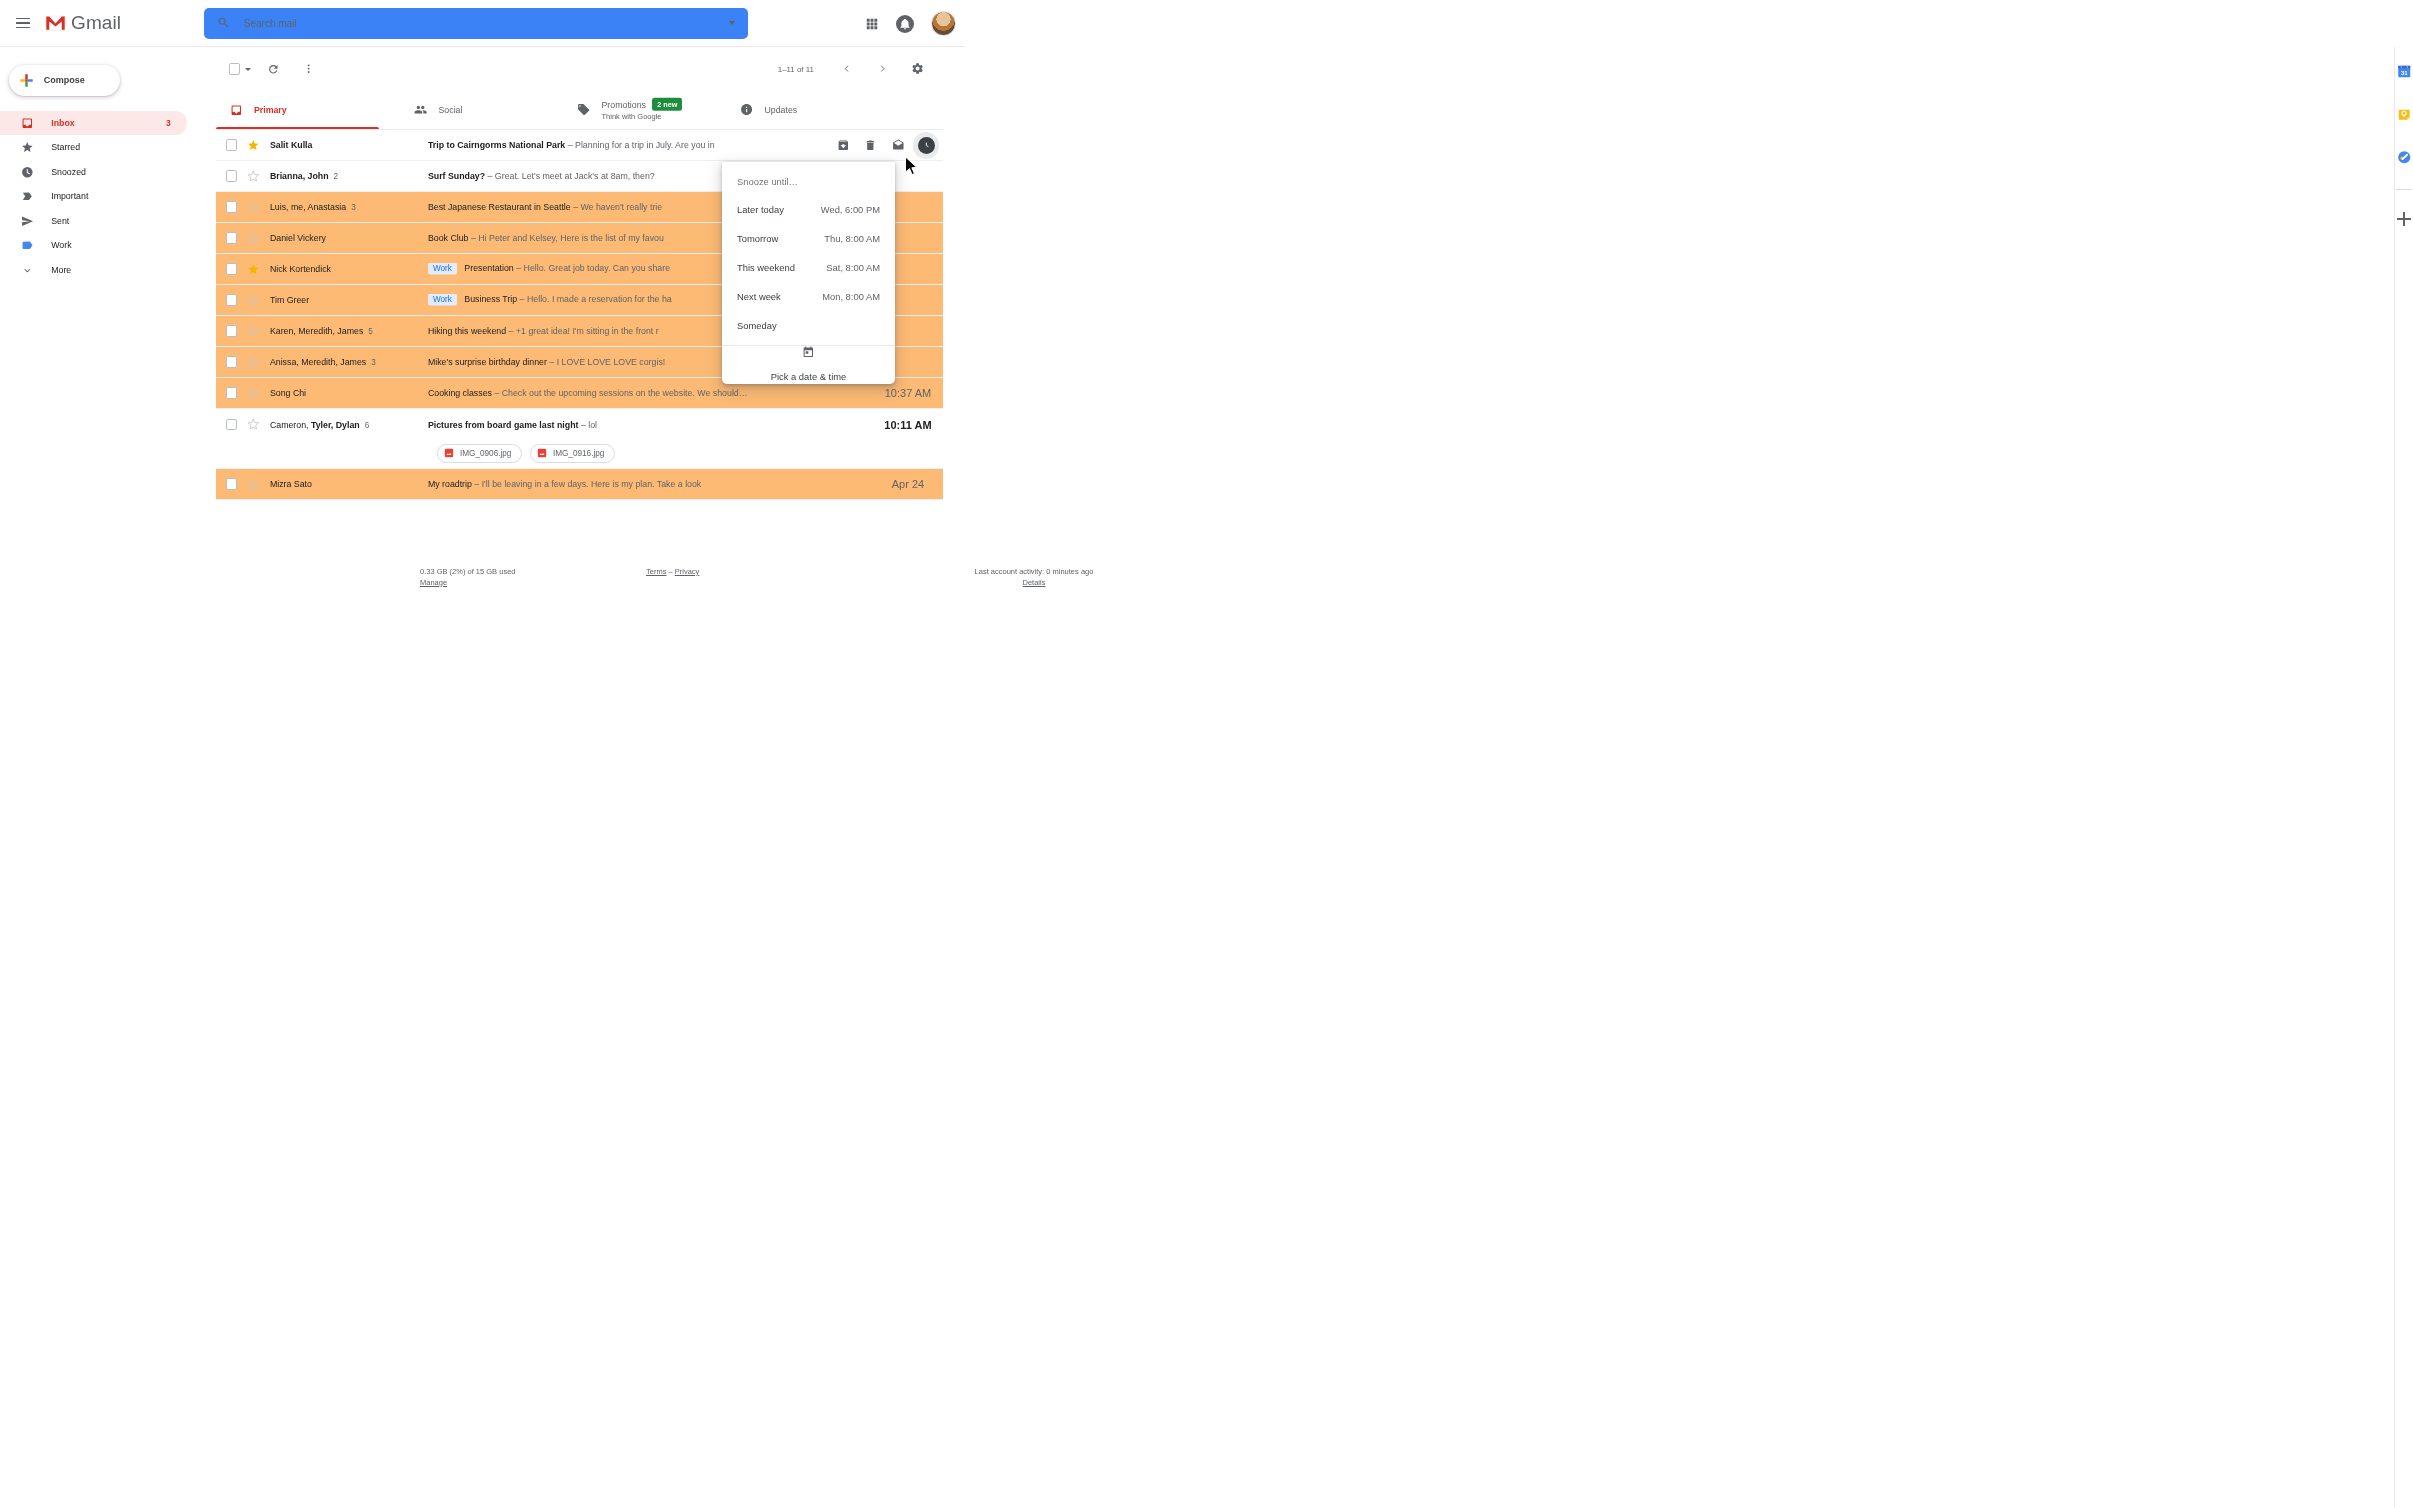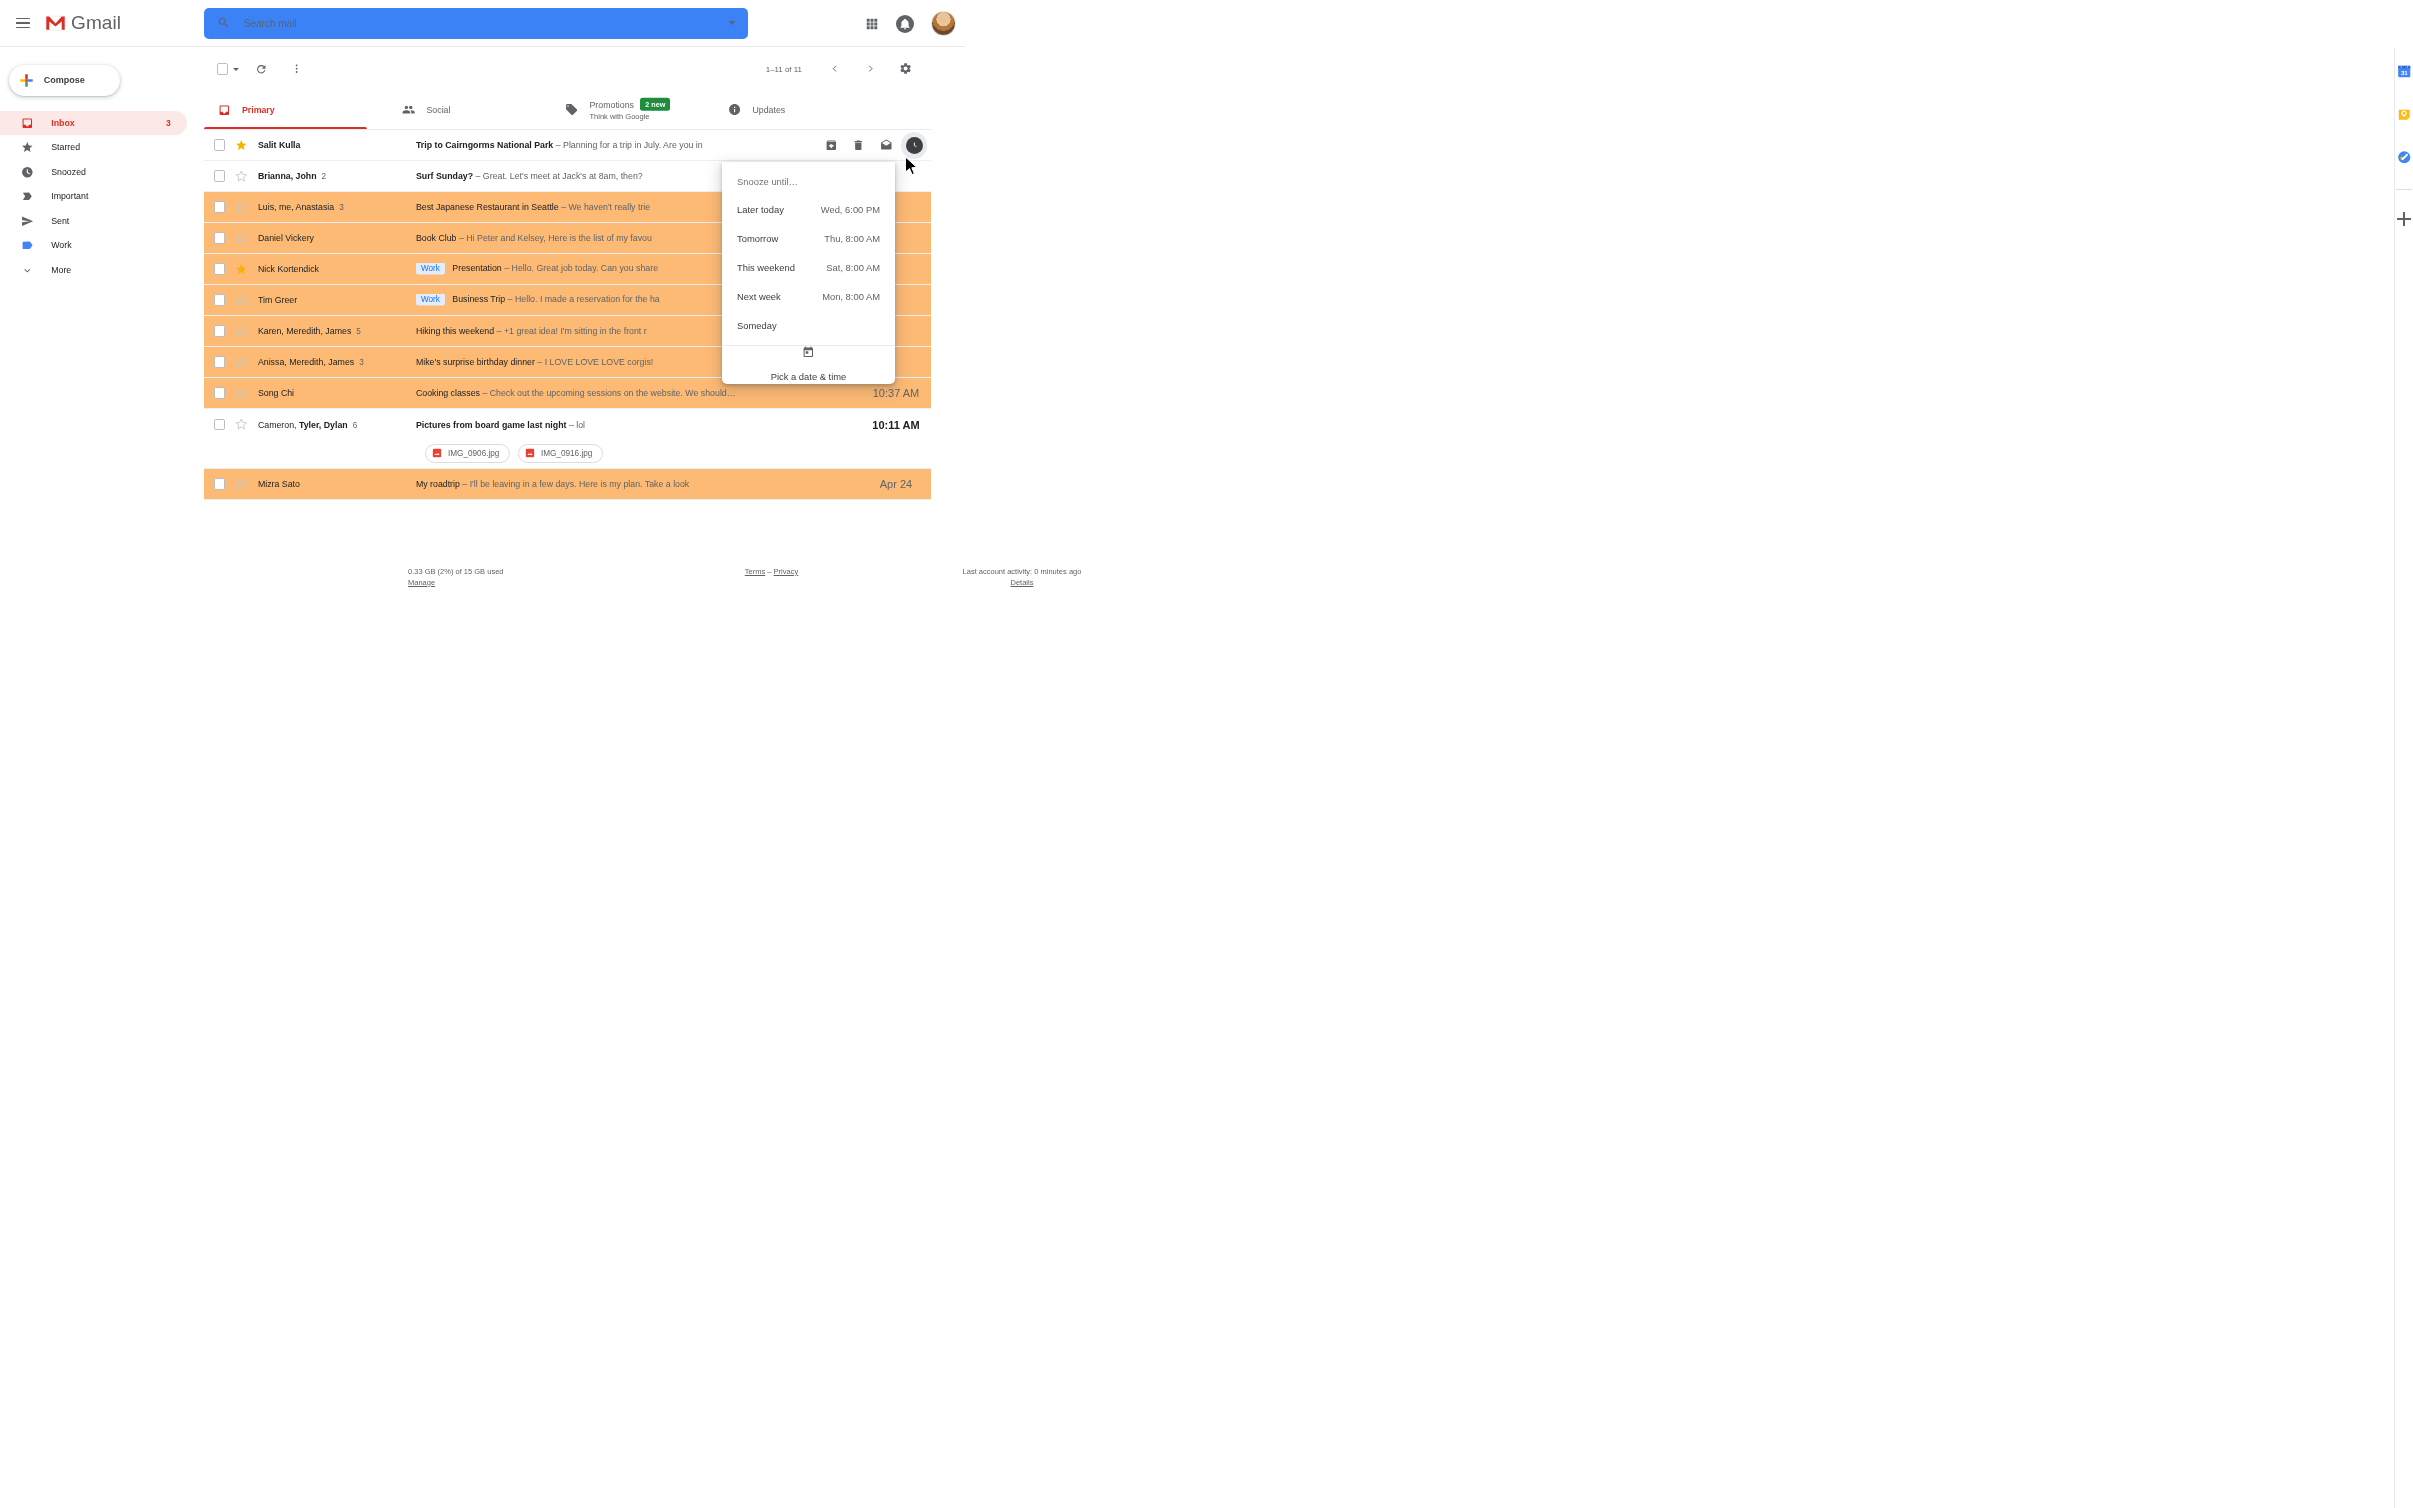--- a/index.html
+++ b/index.html
@@ -34,21 +34,21 @@
     border-radius:15.7px; box-shadow:0 0.6px 1.3px rgba(60,64,67,.3), 0 1.3px 3.8px 1.3px rgba(60,64,67,.15);
     display:flex; align-items:center; gap:10px; padding-left:10px; cursor:pointer;
     font-family:inherit; font-size:9px; font-weight:bold; color:#3c4043;}
   .nav-item { height:24.5px; width:187px; display:flex; align-items:center; gap:17.6px;
     padding-left:21px; font-size:8.8px; color:#202124; border-radius:0 12.6px 12.6px 0; cursor:pointer;}
   .nav-item .nlabel { flex:1; }
   .nav-item.active { background:#fce8e6; color:#d93025; font-weight:bold; }
   .nav-item .ncount { margin-right:16.3px; font-size:8.5px; font-weight:bold; }
 
   
-  .main { position:absolute; left:204px; top:47px; width:727px; }
+  .main { position:absolute; left:216px; top:47px; width:727px; }
   .toolbar { height:44px; display:flex; align-items:center; padding:0 11.3px 0 13.2px; }
   .cb { width:11.3px; height:11.3px; border:1.3px solid #b9bec3; border-radius:1.9px; background:#fff; cursor:pointer;}
   .tb-caret { width:0; height:0; border-left:3.1px solid transparent; border-right:3.1px solid transparent;
     border-top:3.8px solid #5f6368; margin-left:5px; cursor:pointer;}
   .tb-btn { width:28px; height:28px; border-radius:50%; display:flex; align-items:center; justify-content:center;
     cursor:pointer; margin-left:7.5px; background:transparent; border:none;}
   .toolbar .spacer { flex:1; }
   .pag { font-size:7.9px; color:#5f6368; margin-right:11.3px;}
   
   .tabs { display:flex; height:39px; border-bottom:0.6px solid #e8eaed; }
@@ -102,21 +102,21 @@
   .mi-pick { height:38px; display:flex; align-items:center; gap:12.6px; padding:0 16.3px;
     font-size:9.4px; color:#3c4043; cursor:pointer;flex-direction:column;}
 
   .cursor { position:absolute; left:903px; top:156px; z-index:60; pointer-events:none;}
 
   
   .footer { position:absolute; left:204px; top:520px; width:727px; display:flex;
     font-size:7.5px; color:#5f6368; line-height:10.7px;}
   .footer a { color:#5f6368; text-decoration:underline; cursor:pointer;}
   .f-left { width:226px; }
-  .f-center { flex:1; text-align:center; }
+  .f-center { flex:1; }
   .f-right { width:226px; text-align:center; }
 
   
   .addonbar { position:absolute; right:0; top:47px; bottom:0; width:19.5px; background:#fff;
     border-left:0.6px solid #e8eaed; display:flex; flex-direction:column; align-items:center; z-index:10;}
   .addon-btn { width:15px; height:15px; margin-top:28px; cursor:pointer; display:flex; align-items:center; justify-content:center;}
   .addon-btn.one { margin-top:16.3px; }
   .addon-div { width:16.3px; border-top:0.6px solid #dadce0; margin-top:25px;}
   .addon-plus { margin-top:21.4px; width:14px; height:14px; position:relative; cursor:pointer;}
   .addon-plus::before, .addon-plus::after { content:""; position:absolute; background:#5f6368;}

